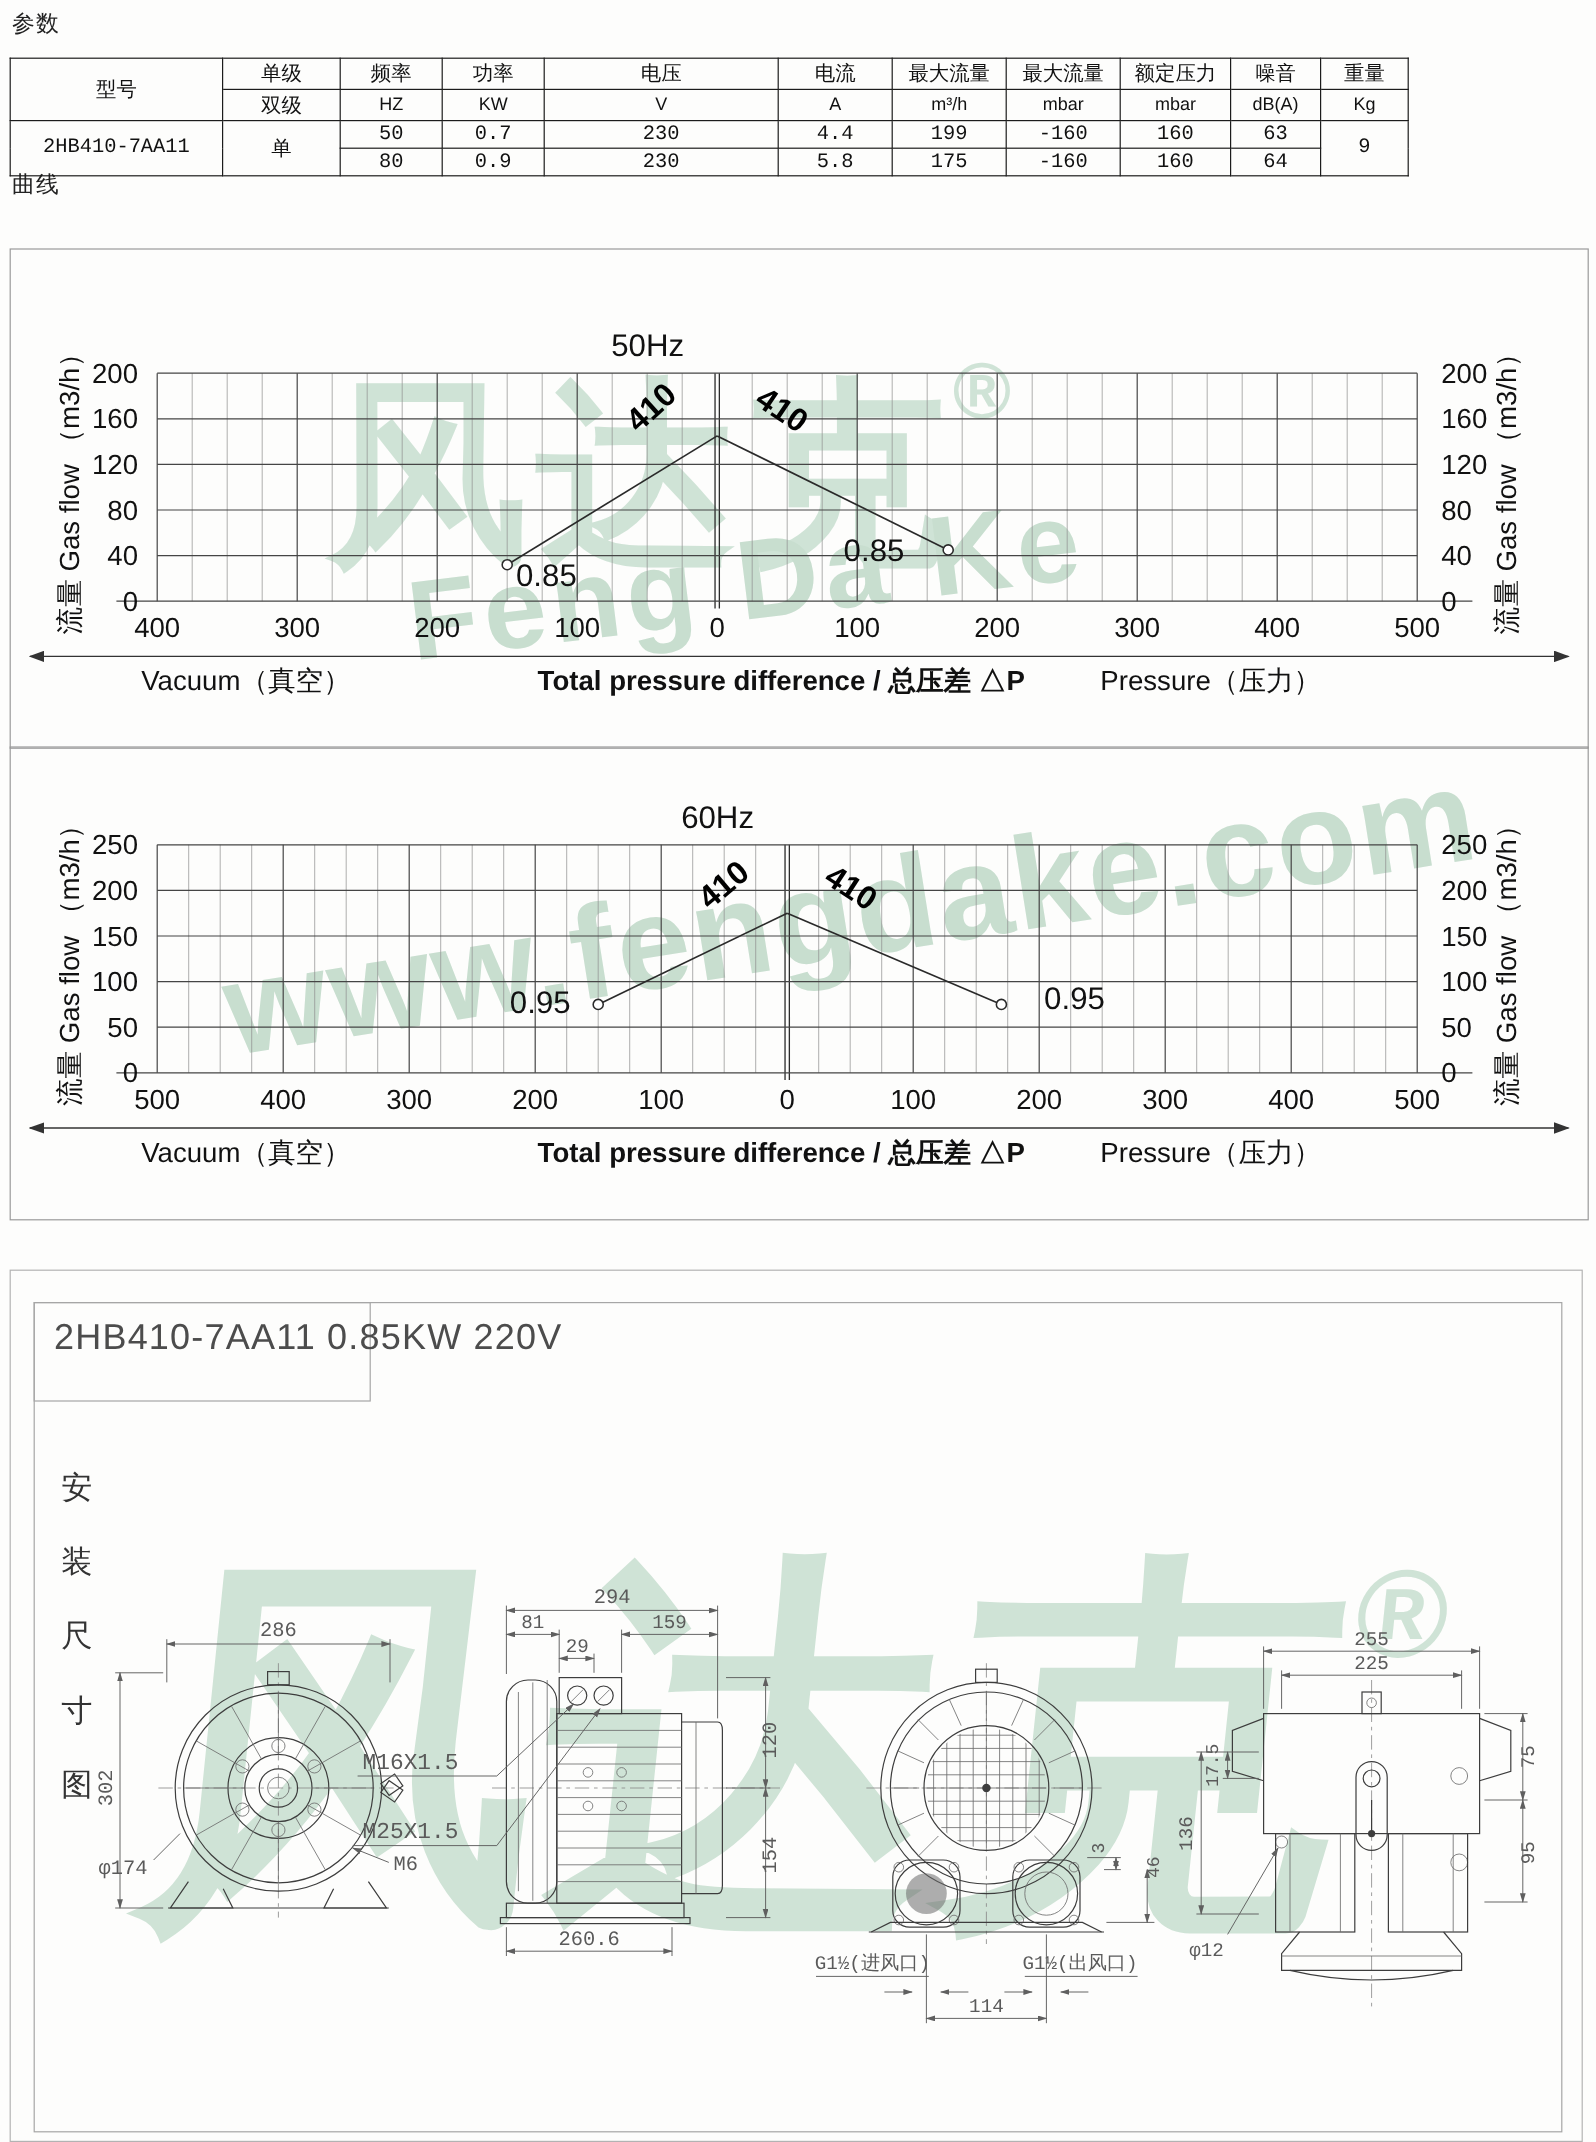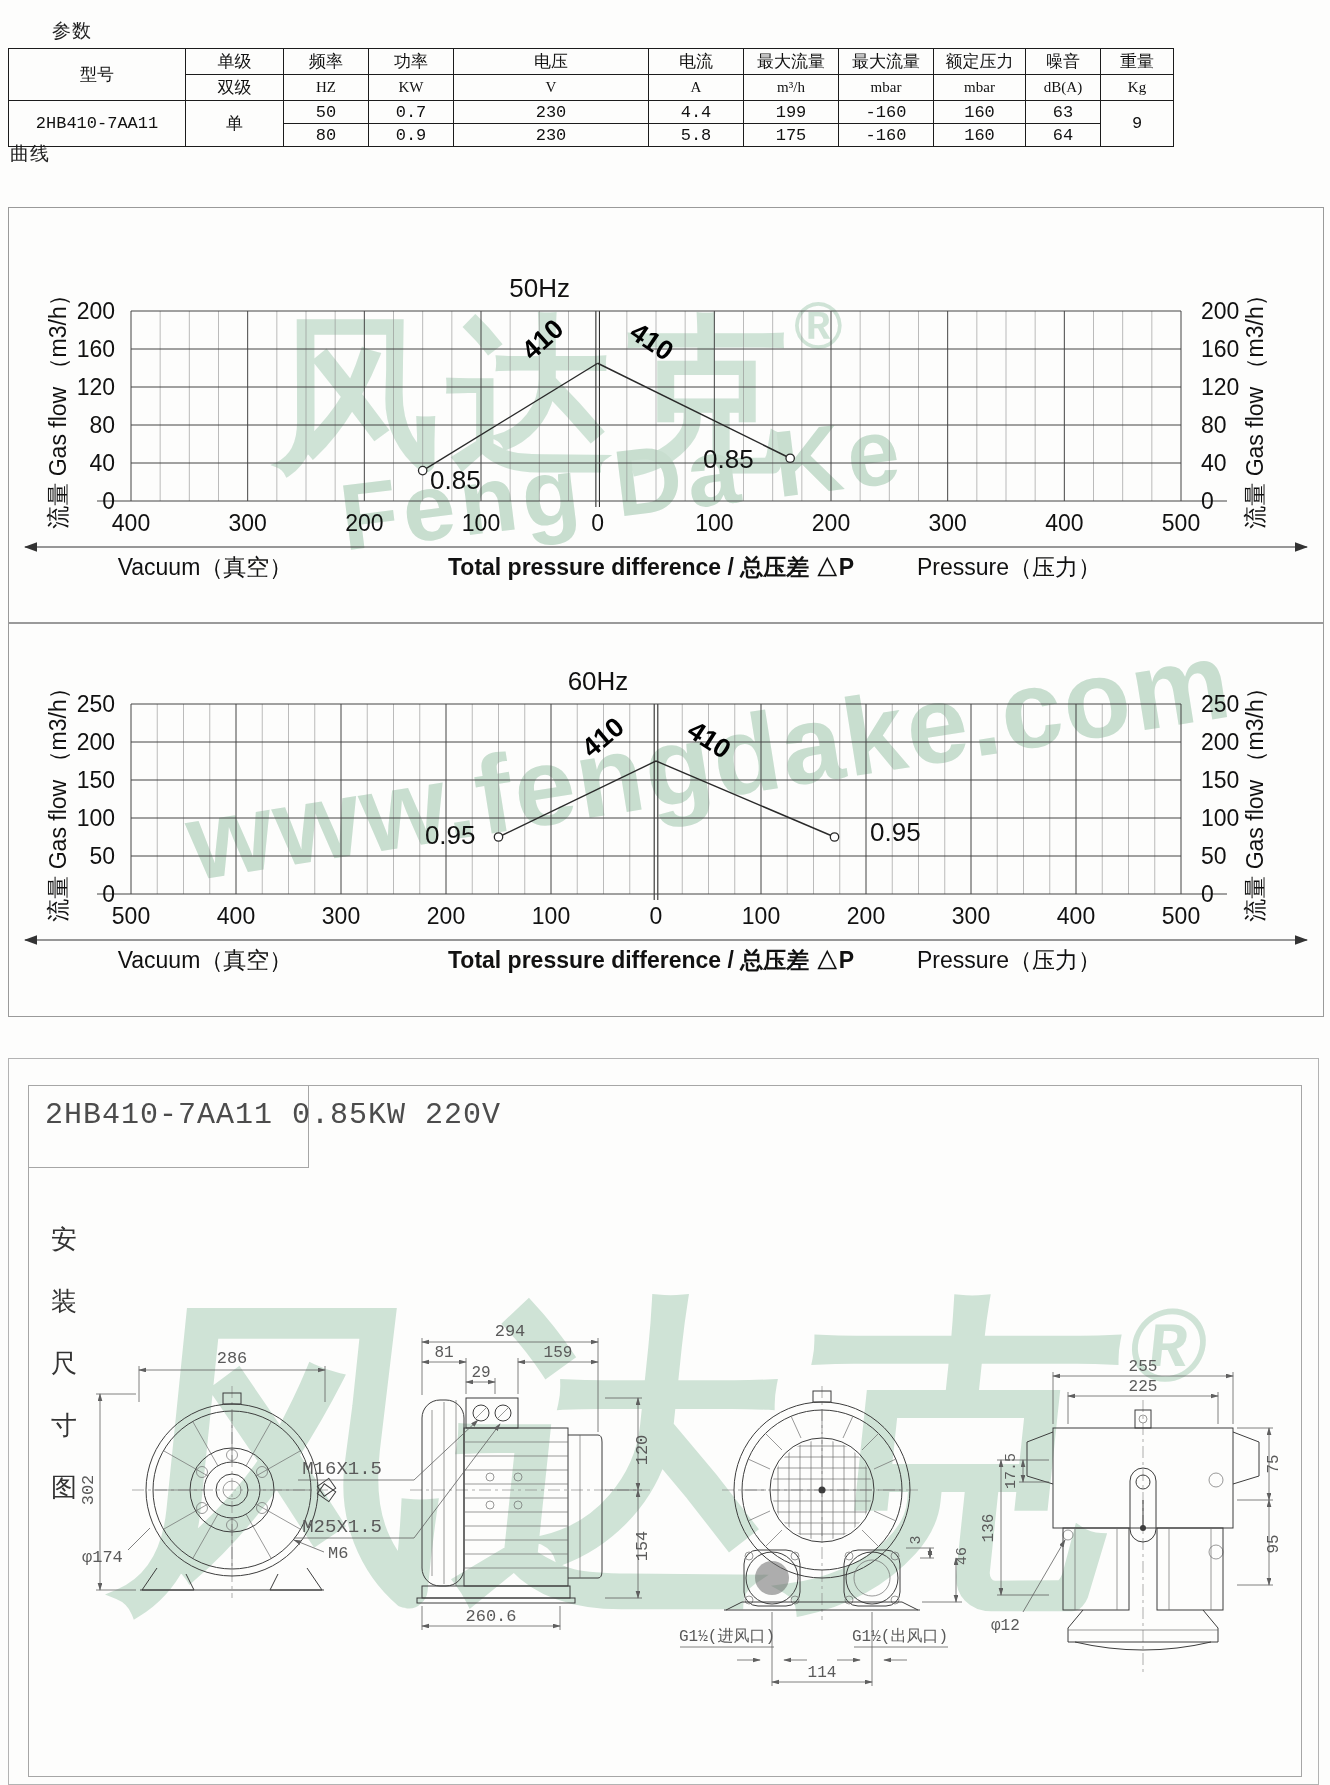--- a/index.html
+++ b/index.html
@@ -5,59 +5,59 @@
   html,body{margin:0;padding:0;background:#e8e8e8;}
   .page{position:relative;width:1330px;height:1785px;background:#fdfdfc;margin:0 auto;
         font-family:"Liberation Sans",sans-serif;color:#111;overflow:hidden;}
   .sec-title{position:absolute;font-size:19px;color:#222;z-index:4;letter-spacing:1px;}
   
   table.spec{position:absolute;left:8px;top:48px;border-collapse:collapse;table-layout:fixed;
              z-index:4;background:transparent;}
   table.spec td,table.spec th{border:1px solid #1c1c1c;text-align:center;vertical-align:middle;
              padding:0;font-weight:400;overflow:hidden;white-space:nowrap;}
   .h-cn{font-size:17px;height:25px;}
-  .h-unit{font-size:15px;height:22px;font-family:Liberation Serif, serif;}
+  .h-unit{font-size:15px;height:22px;font-family:Liberation Sans, sans-serif;}
   .v{font-size:17px;height:22px;font-family:"Liberation Mono",monospace;}
   
   .chart-box{position:absolute;left:8px;width:1314px;border:1px solid #9a9a9a;z-index:3;background:transparent;}
   #chart-0{top:207px;height:415px;}
   #chart-1{top:622px;height:393px;}
   
   .wm{position:absolute;z-index:1;font-weight:700;pointer-events:none;white-space:nowrap;line-height:1;}
   #wm1cn{left:272px;top:292px;font-size:168px;letter-spacing:6px;}
   #wm1cn .reg{font-size:66px;vertical-align:105px;}
   #wm1en{left:335px;top:472px;font-size:94px;letter-spacing:5px;transform:rotate(-7deg);transform-origin:left top;}
   #wm2{left:188px;top:788px;font-size:110px;letter-spacing:2px;transform:rotate(-9deg);transform-origin:left center;}
   #wm3{left:140px;top:1292px;font-size:330px;letter-spacing:2px;transform:skewX(-6deg);transform-origin:left top;}
   #wm3 .reg{font-size:104px;vertical-align:190px;}
   
   .draw-outer{position:absolute;left:8px;top:1058px;width:1309px;height:725px;border:1px solid #b3b3b3;z-index:2;}
   .draw-inner{position:absolute;left:28px;top:1085px;width:1272px;height:690px;border:1px solid #a6a6a6;z-index:2;}
   .draw-title-box{position:absolute;left:28px;top:1085px;width:279px;height:81px;border:1px solid #a6a6a6;z-index:2;}
-  .draw-title{position:absolute;left:45px;top:1098px;font-size:30px;color:#4c4c4c;letter-spacing:1px;z-index:3;font-family:Liberation Mono, monospace;}
+  .draw-title{position:absolute;left:45px;top:1098px;font-size:30px;color:#4c4c4c;letter-spacing:1px;z-index:3;}
   .side-caption{position:absolute;left:47px;top:1222px;width:34px;display:flex;flex-direction:column;
                 gap:27px;text-align:center;font-size:26px;color:#333;z-index:3;}
   svg.drawing{position:absolute;left:0;top:1058px;z-index:2;}
   svg.drawing text{font-family:"Liberation Mono",monospace;fill:#5a5a5a;}
   svg.drawing .ln{stroke:#3d3d3d;stroke-width:1;fill:none;}
   svg.drawing .thin{stroke:#6d6d6d;stroke-width:0.7;fill:none;}
   svg.drawing .cl{stroke:#8a8a8a;stroke-width:0.7;fill:none;stroke-dasharray:12 4 3 4;}
   svg.drawing .dim{stroke:#5f5f5f;stroke-width:0.8;fill:none;}
 </style>
 </head>
 <body>
 
 <div class="page">
 
   <div class="wm" id="wm1cn" style="color:#cfe3d6;"><span>风达克</span><span class="reg">®</span></div>
   <div class="wm" id="wm1en" style="color:#c8decf;">Feng Da Ke</div>
   <div class="wm" id="wm2" style="color:#c8decf;">www.fengdake.com</div>
   <div class="wm" id="wm3" style="color:#cfe3d6;"><span>风达克</span><span class="reg">®</span></div>
 
-  <div class="sec-title" style="left:10px;top:18px;margin-left:42px;">参数</div>
+  <div class="sec-title" style="left:10px;top:7px;">参数</div>
   <div class="sec-title" style="left:10px;top:141px;">曲线</div>
 
   <table class="spec">
     <colgroup>
       <col style="width:177px">
         <col style="width:98px">
         <col style="width:85px">
         <col style="width:85px">
       <col style="width:195px">
         <col style="width:95px">

